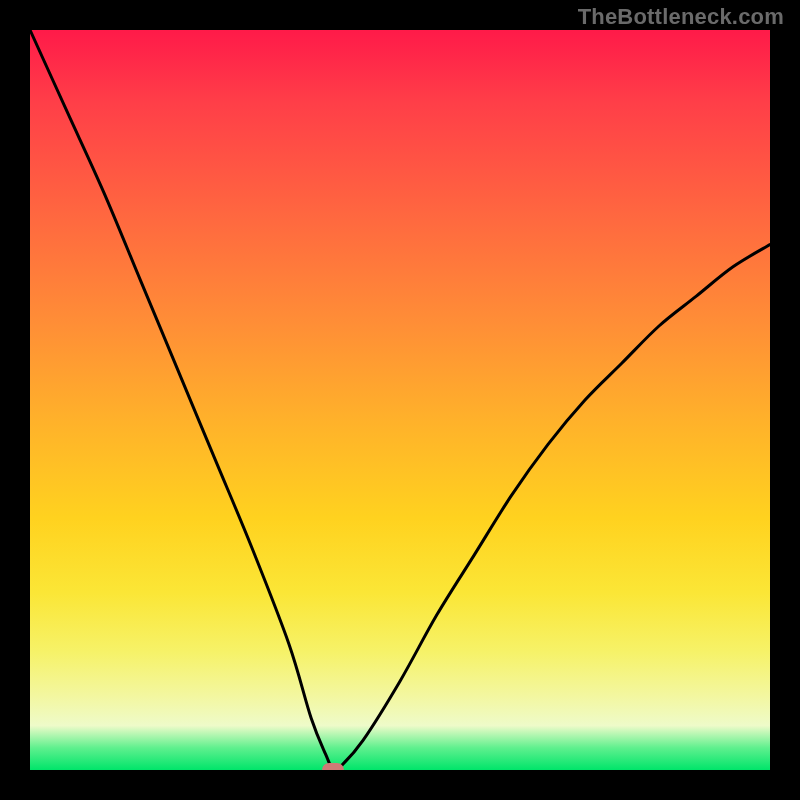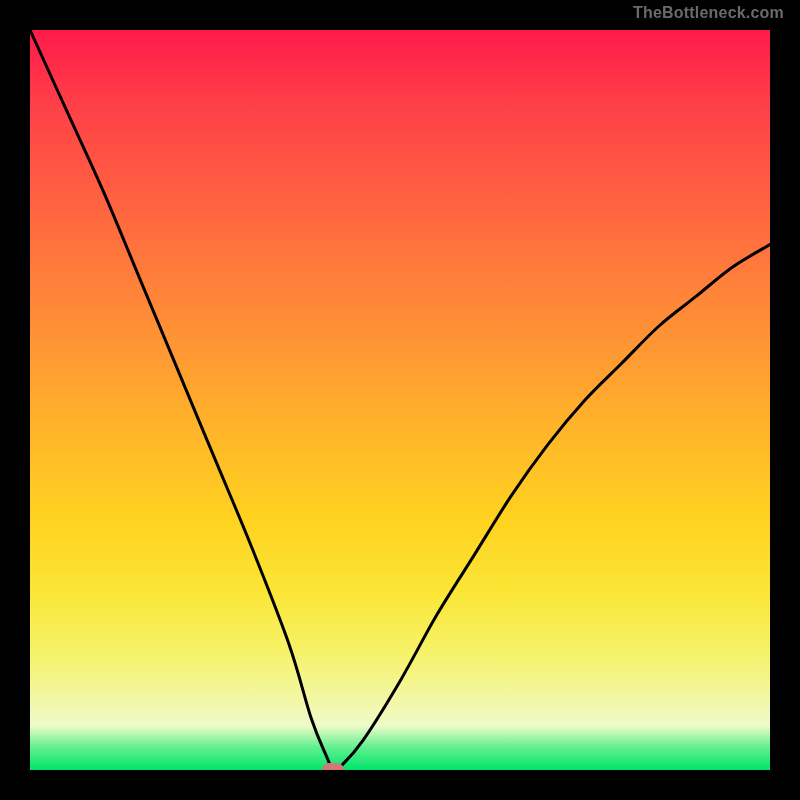--- a/index.html
+++ b/index.html
@@ -15,21 +15,21 @@
     position: relative;
     width: 800px;
     height: 800px;
     background: #000;
   }
   .watermark {
     position: absolute;
     top: 4px;
     right: 16px;
     color: #6a6a6a;
-    font-size: 16px;
+    font-size: 22px;
     font-weight: 600;
     letter-spacing: 0.2px;
     user-select: none;
   }
   .plot-area {
     position: absolute;
     left: 30px;
     top: 30px;
     width: 740px;
     height: 740px;

